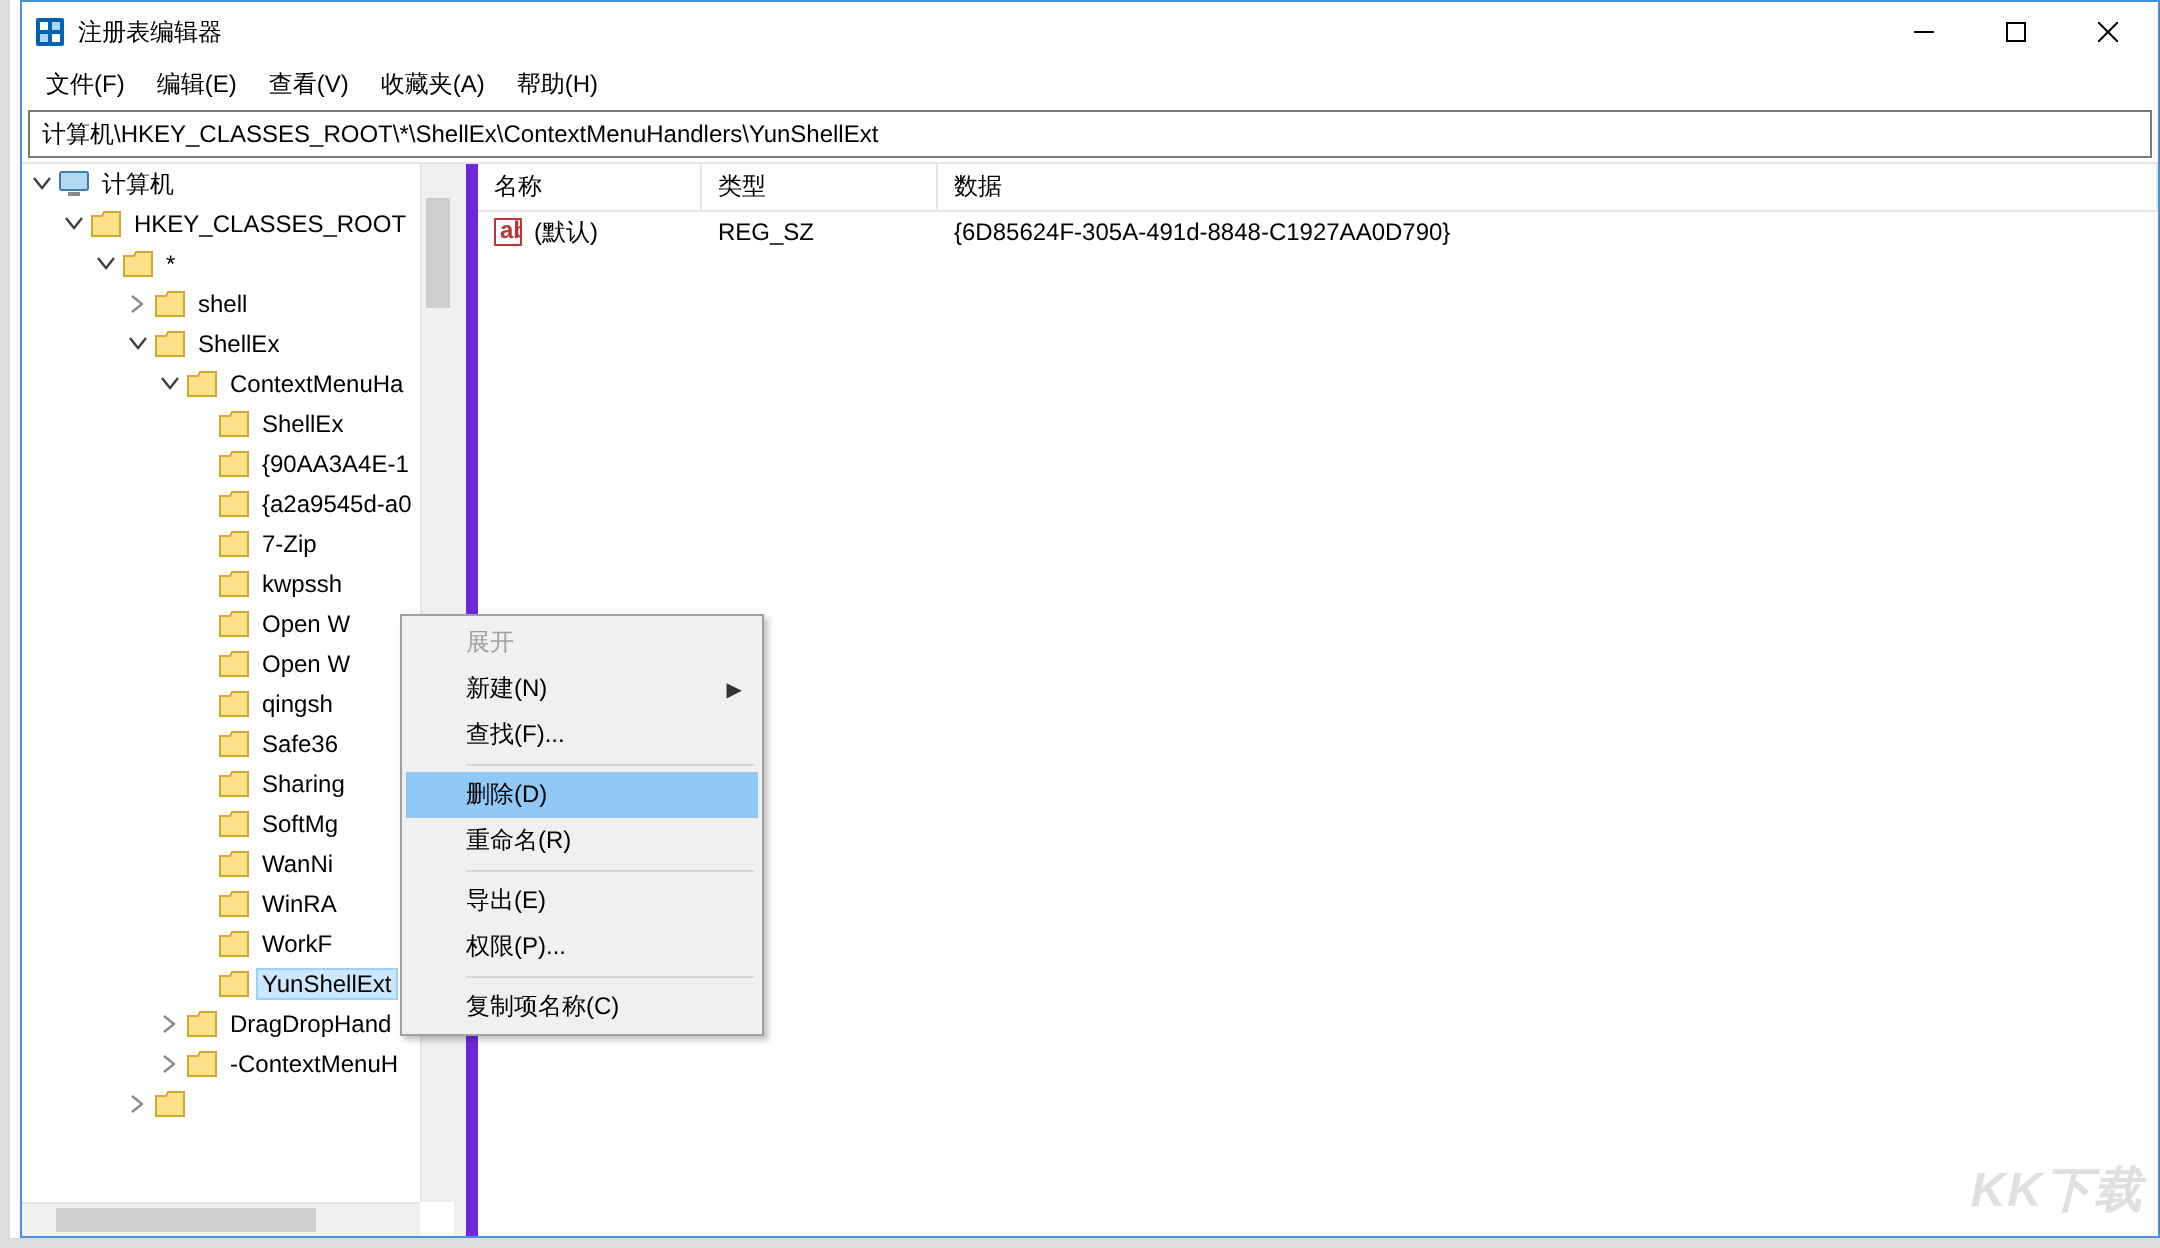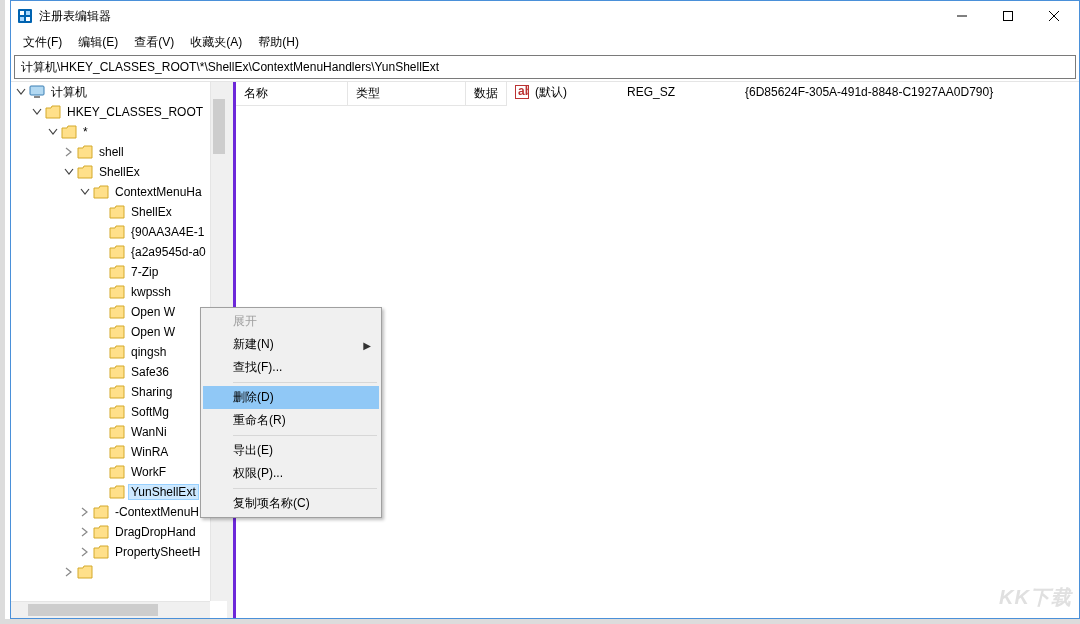--- a/index.html
+++ b/index.html
@@ -24,41 +24,41 @@
 .tree-scroll-h::before { content:""; position:absolute; left:0; top:0; bottom:0; width:17px; background:#f0f0f0;}
 .tree-scroll-h::after { content:""; position:absolute; right:0; top:0; bottom:0; width:17px; background:#f0f0f0;}
 .tree-content { position: absolute; left:0; top:0; right:17px; bottom:17px; overflow: hidden; }
 .tree-node { white-space: nowrap; height: 20px; display:flex; align-items:center; }
 .tg { width:16px; display:inline-flex; justify-content:center; color:#5a5a5a; font-size:10px; cursor:pointer;}
 .tg svg { width:10px;height:10px; }
 .folder { width:16px; height:14px; display:inline-block; margin-right:3px; vertical-align:middle;}
 .tree-label { display:inline-block; padding: 1px 3px; }
 .tree-label.sel { background:#cce8ff; border:1px solid #99d1ff; padding:0 2px;}
 .splitter { width: 6px; background: #f0f0f0; cursor: col-resize; }
-.list-pane { flex:1; display:flex; flex-direction:row; min-width:0; border-left:3px solid #6d28d9;}
+.list-pane { flex:1; display:flex; flex-direction:column; min-width:0; border-left:6px solid #6d28d9;}
 .list-header { display:flex; height:24px; border-bottom:1px solid #e5e5e5; }
 .list-header .col { padding:3px 8px; border-right:1px solid #e5e5e5; display:flex; align-items:center; background:#fff;}
 .col-name { width:112px;}
 .col-type { width:118px;}
 .col-data { flex:1;}
 .list-body { flex:1; }
 .list-row { display:flex; height:20px; align-items:center;}
 .list-row .cell { padding:0 8px; white-space:nowrap; overflow:hidden;}
 .cell-name{ width:112px; display:flex; align-items:center;}
 .cell-type{ width:118px;}
 .cell-data{ flex:1;}
 .reg-icon { width:14px; height:14px; margin-right:6px; display:inline-block;}
 .ctx-menu { position:absolute; left:195px; top:307px; width:182px; background:#f0f0f0; border:1px solid #a0a0a0; box-shadow:2px 2px 3px rgba(0,0,0,0.25); padding:2px;}
 .ctx-item { height:23px; display:flex; align-items:center; padding:0 28px 0 30px; position:relative;}
 .ctx-item.disabled { color:#9e9e9e;}
 .ctx-item.highlight { background:#90c8f6;}
 .ctx-sep { height:1px; background:#d7d7d7; margin:3px 2px 3px 30px;}
 .ctx-sub { position:absolute; right:8px; top:50%; transform:translateY(-50%); font-size:10px; color:#333;}
 .computer-icon{width:16px;height:14px;display:inline-block;margin-right:3px;}
-.watermark{position:absolute;right:8px;bottom:8px;color:#e0e0e0;font-size:20px;font-style:italic;font-weight:bold;letter-spacing:1px;pointer-events:none;}
+.watermark{position:absolute;right:8px;bottom:8px;color:#e0e0e0;font-size:24px;font-style:italic;font-weight:bold;letter-spacing:1px;pointer-events:none;}
 </style>
 </head>
 <body>
 
 <div class="window">
 
   <div class="titlebar">
     <span class="titlebar-icon">
       <svg viewBox="0 0 16 16">
           <rect x="1" y="1" width="14" height="14" fill="#0063b1" rx="1"></rect>
@@ -264,43 +264,32 @@
           </div>
         <div class="tree-node" style="padding-left:66px">
             <span class="tg">
               <svg viewBox="0 0 10 10">
                 <path d="M2 1 L7 5 L2 9" fill="none" stroke="#888" stroke-width="1.2"></path>
               </svg>
             </span>
             <span class="folder"><svg viewBox="0 0 16 14">
                 <path d="M1 3 L6 3 L7 1 L15 1 L15 13 L1 13 Z" fill="#ffe08a" stroke="#d4a92b"></path>
               </svg></span>
+            <span class="tree-label">DragDropHand</span>
+          </div>
+        <div class="tree-node" style="padding-left:66px">
+            <span class="tg">
+              <svg viewBox="0 0 10 10">
+                <path d="M2 1 L7 5 L2 9" fill="none" stroke="#888" stroke-width="1.2"></path>
+              </svg>
+            </span>
+            <span class="folder"><svg viewBox="0 0 16 14">
+                <path d="M1 3 L6 3 L7 1 L15 1 L15 13 L1 13 Z" fill="#ffe08a" stroke="#d4a92b"></path>
+              </svg></span>
             <span class="tree-label">-ContextMenuH</span>
-          </div>
-        <div class="tree-node" style="padding-left:66px">
-            <span class="tg">
-              <svg viewBox="0 0 10 10">
-                <path d="M2 1 L7 5 L2 9" fill="none" stroke="#888" stroke-width="1.2"></path>
-              </svg>
-            </span>
-            <span class="folder"><svg viewBox="0 0 16 14">
-                <path d="M1 3 L6 3 L7 1 L15 1 L15 13 L1 13 Z" fill="#ffe08a" stroke="#d4a92b"></path>
-              </svg></span>
-            <span class="tree-label">DragDropHand</span>
-          </div>
-        <div class="tree-node" style="padding-left:66px">
-            <span class="tg">
-              <svg viewBox="0 0 10 10">
-                <path d="M2 1 L7 5 L2 9" fill="none" stroke="#888" stroke-width="1.2"></path>
-              </svg>
-            </span>
-            <span class="folder"><svg viewBox="0 0 16 14">
-                <path d="M1 3 L6 3 L7 1 L15 1 L15 13 L1 13 Z" fill="#ffe08a" stroke="#d4a92b"></path>
-              </svg></span>
-            <span class="tree-label">PropertySheetH</span>
           </div>
         <div class="tree-node" style="padding-left:50px">
             <span class="tg">
               <svg viewBox="0 0 10 10">
                 <path d="M2 1 L7 5 L2 9" fill="none" stroke="#888" stroke-width="1.2"></path>
               </svg>
             </span>
             <span class="folder"><svg viewBox="0 0 16 14">
                 <path d="M1 3 L6 3 L7 1 L15 1 L15 13 L1 13 Z" fill="#ffe08a" stroke="#d4a92b"></path>
               </svg></span>

